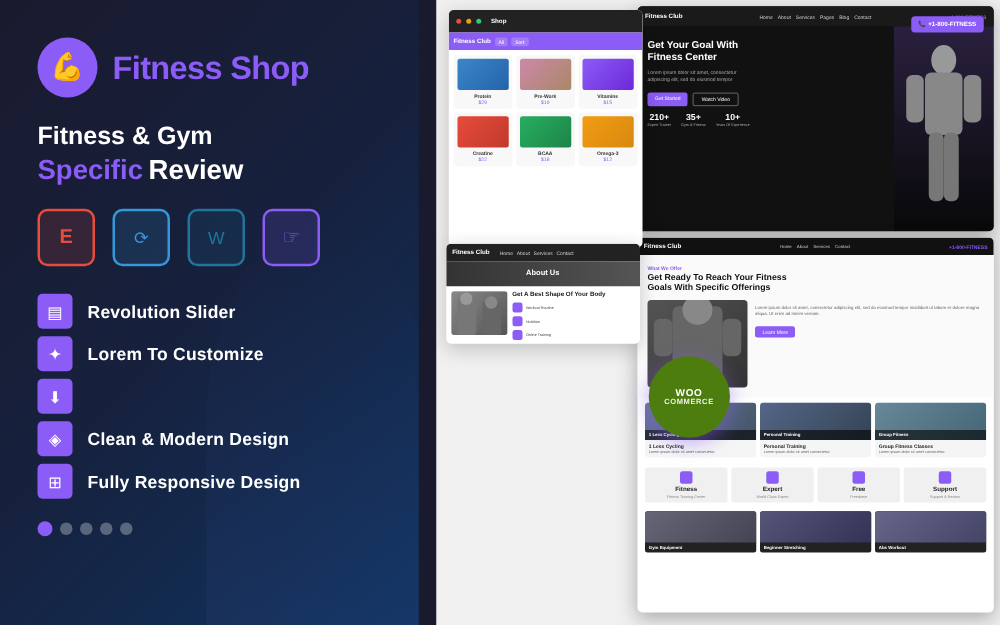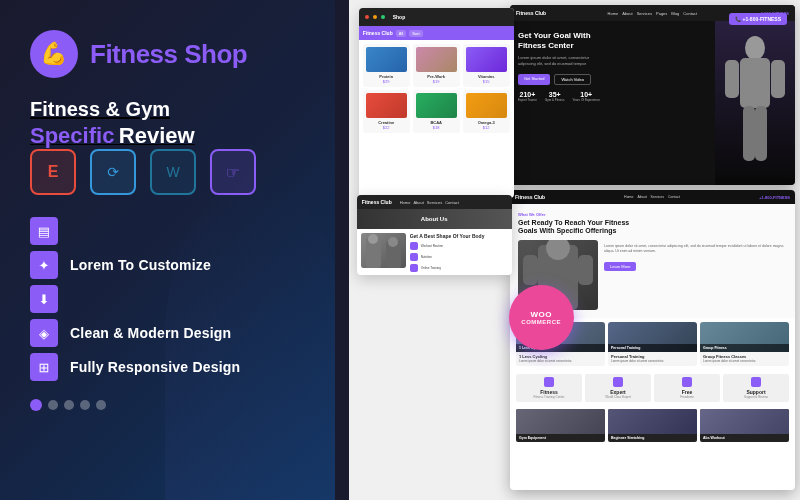--- a/index.html
+++ b/index.html
@@ -85,21 +85,21 @@
       color: #8b5cf6;
     }
 
     .subtitle-3 {
       font-size: 22px;
       font-weight: 900;
       color: #fff;
     }
 
     .tag-line {
-      text-decoration: underline;
+      margin-bottom: 18px;
     }
 
     .icon-row {
       display: flex;
       gap: 14px;
       margin-bottom: 22px;
       align-items: center;
     }
 
     .icon-badge {
@@ -546,24 +546,24 @@
       flex: 1;
       font-size: 3.5px;
       color: #666;
       line-height: 1.5;
     }
 
     
     .woo-badge {
       position: absolute;
       top: 285px;
-      left: 160px;
+      left: 170px;
       width: 65px;
       height: 65px;
-      background: #ec4899;
+      background: #4d7c0f;
       border-radius: 50%;
       display: flex;
       flex-direction: column;
       align-items: center;
       justify-content: center;
       z-index: 10;
       box-shadow: 0 4px 15px rgba(139,92,246,0.5);
     }
 
     .woo-text {
@@ -756,20 +756,21 @@
         <div class="icon-badge touch">
           <span style="font-size:16px;color:#8b5cf6;">☞</span>
         </div>
       </div>
 
       <ul class="features-list">
         <li class="feature-item">
           <div class="feature-icon">
             <span>▤</span>
           </div>
+          <span class="feature-text">Revolution Slider</span>
         </li>
         <li class="feature-item">
           <div class="feature-icon">
             <span>✦</span>
           </div>
           <span class="feature-text">Lorem To Customize</span>
         </li>
         <li class="feature-item">
           <div class="feature-icon">
             <span>⬇</span>

